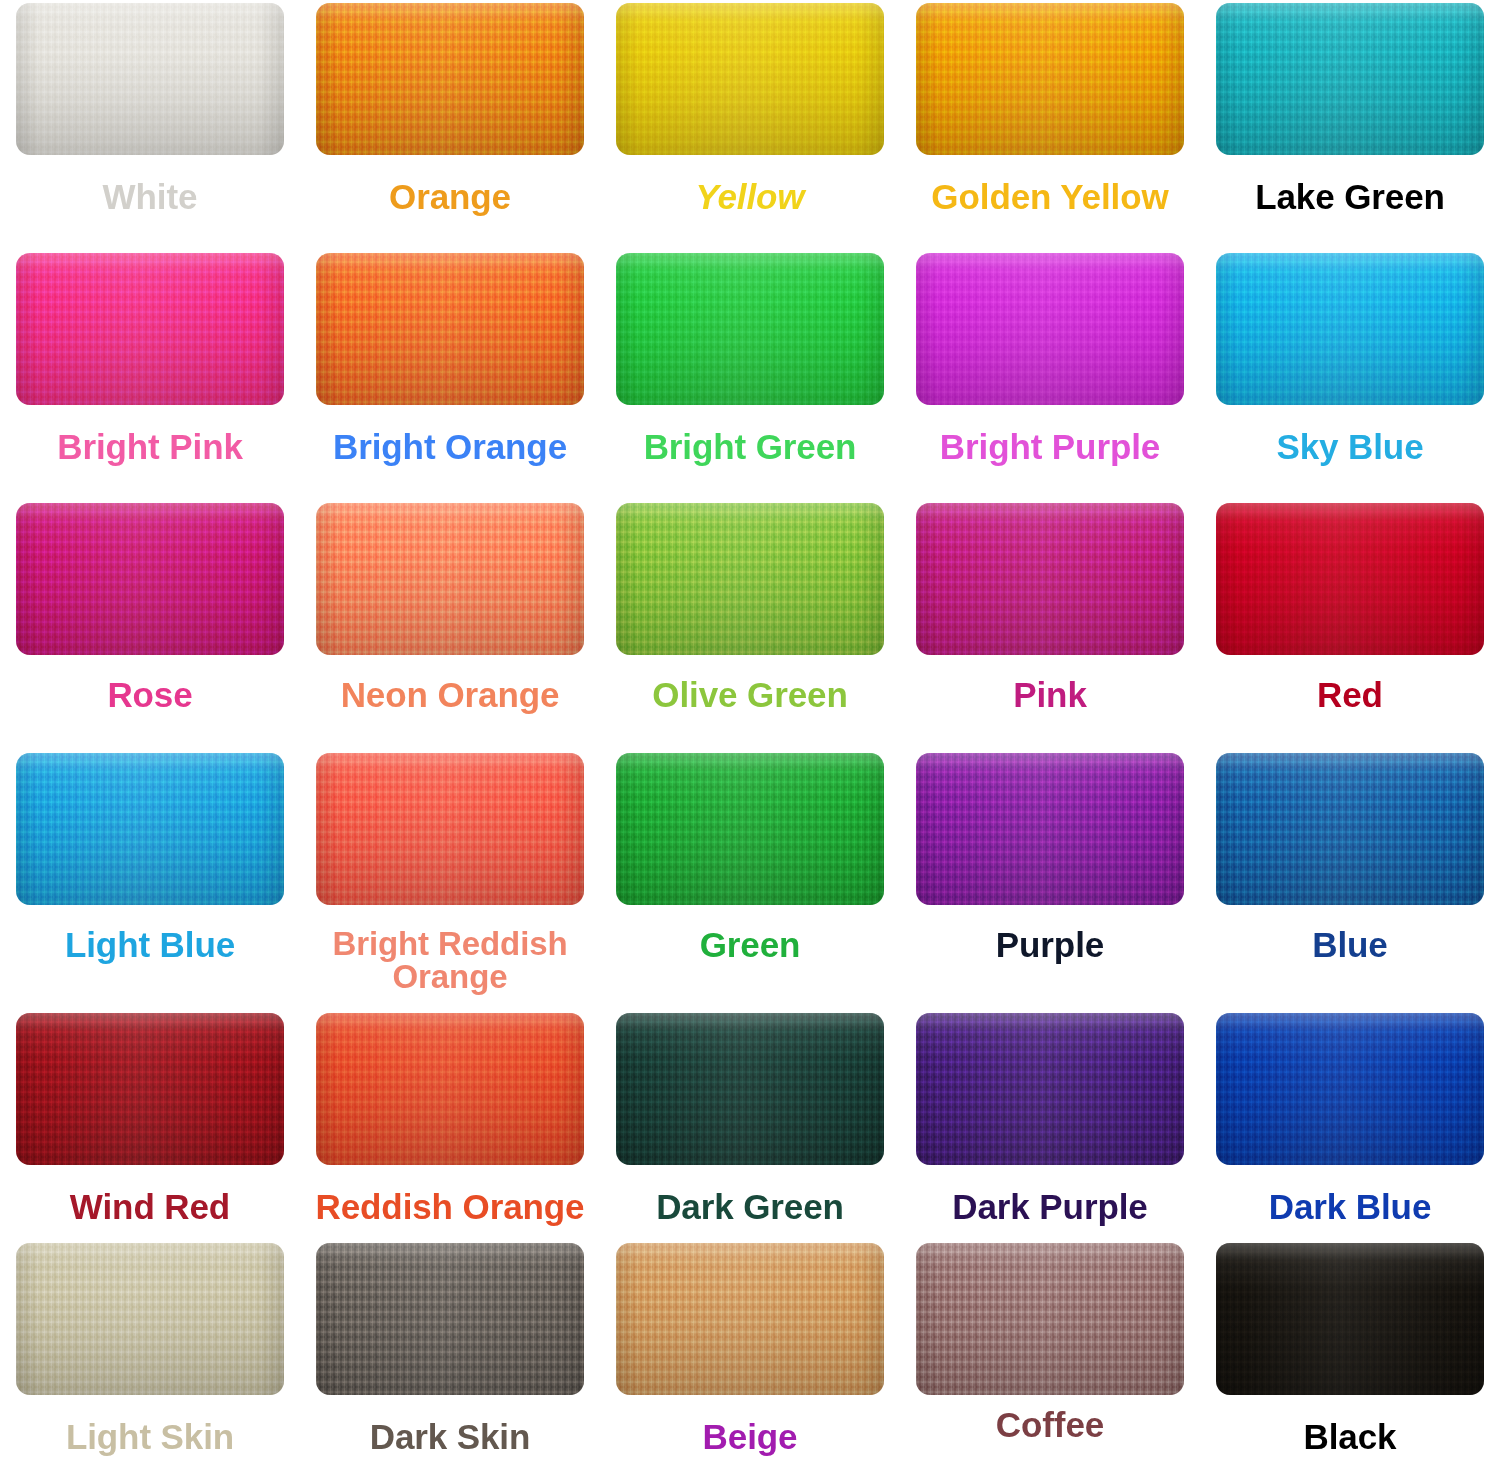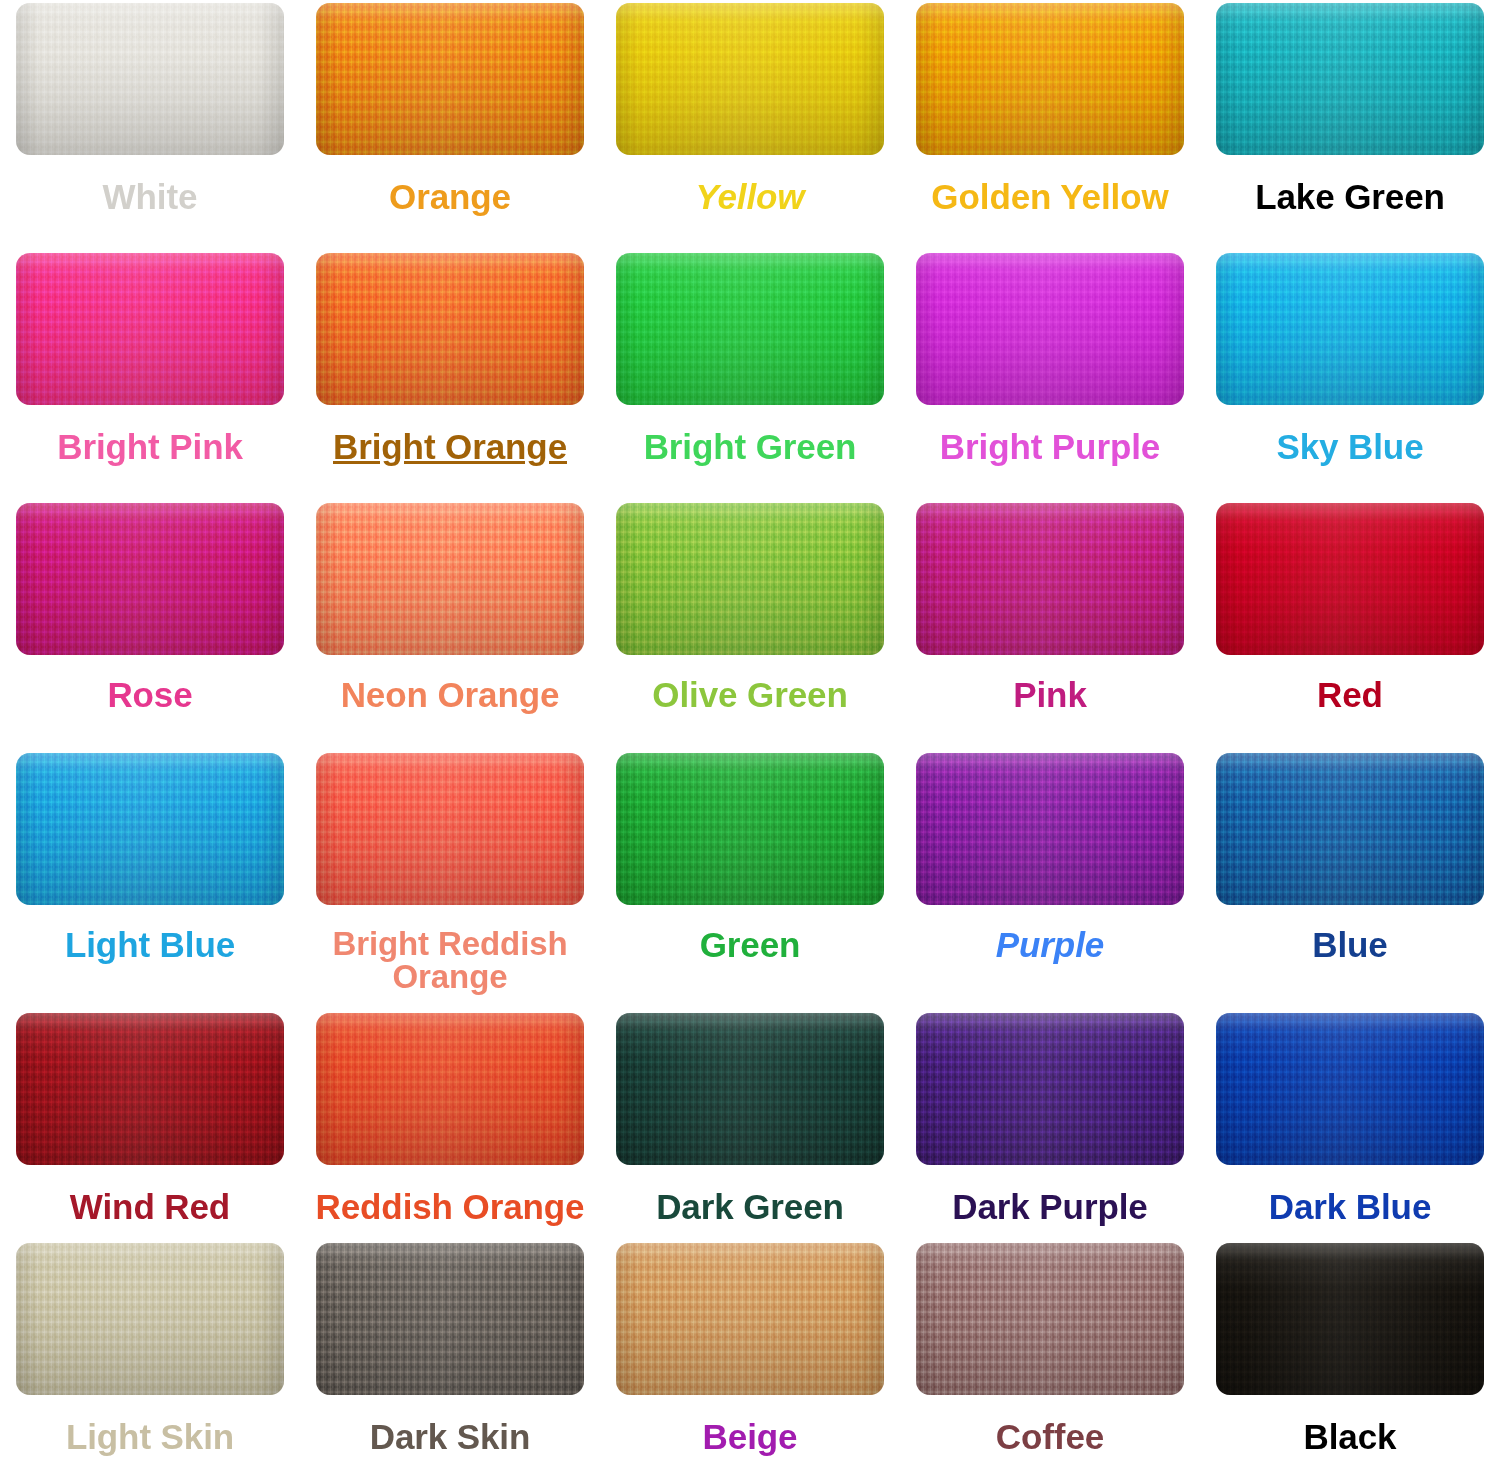--- a/index.html
+++ b/index.html
@@ -200,21 +200,21 @@
         </div>
         <div class="label" style="color: rgb(242, 91, 165);">Bright Pink</div>
       </div>
       <div class="cell r1">
         <div class="swatch-wrap">
           <div class="swatch" style="background-color: rgb(245, 117, 42);">
             <div class="tex"></div>
             <div class="shade"></div>
           </div>
         </div>
-        <div class="label" style="color: #a16207; text-decoration: underline;">Bright Orange</div>
+        <div class="label" style="color: #3b82f6;">Bright Orange</div>
       </div>
       <div class="cell r1">
         <div class="swatch-wrap">
           <div class="swatch" style="background-color: rgb(39, 204, 67);">
             <div class="tex"></div>
             <div class="shade"></div>
           </div>
         </div>
         <div class="label" style="color: rgb(63, 214, 90);">Bright Green</div>
       </div>
@@ -309,21 +309,21 @@
         </div>
         <div class="label" style="color: rgb(32, 176, 60);">Green</div>
       </div>
       <div class="cell r3">
         <div class="swatch-wrap">
           <div class="swatch" style="background-color: rgb(141, 33, 168);">
             <div class="tex"></div>
             <div class="shade"></div>
           </div>
         </div>
-        <div class="label" style="color: #3b82f6; font-style: italic;">Purple</div>
+        <div class="label" style="color: #0f172a;">Purple</div>
       </div>
       <div class="cell r3">
         <div class="swatch-wrap">
           <div class="swatch" style="background-color: rgb(23, 102, 171);">
             <div class="tex"></div>
             <div class="shade"></div>
           </div>
         </div>
         <div class="label" style="color: rgb(20, 63, 143);">Blue</div>
       </div>
@@ -399,21 +399,21 @@
         </div>
         <div class="label" style="color: #a21caf;">Beige</div>
       </div>
       <div class="cell r5">
         <div class="swatch-wrap">
           <div class="swatch" style="background-color: rgb(158, 122, 120);">
             <div class="tex"></div>
             <div class="shade"></div>
           </div>
         </div>
-        <div class="label" style="color: rgb(124, 63, 68);">Coffee</div>
+        <div class="label" style="color: rgb(124, 63, 68); margin-top: 12px;">Coffee</div>
       </div>
       <div class="cell r5">
         <div class="swatch-wrap">
           <div class="swatch" style="background-color: rgb(23, 20, 15);">
             <div class="tex"></div>
             <div class="shade"></div>
           </div>
         </div>
         <div class="label" style="color: rgb(0, 0, 0);">Black</div>
       </div>

